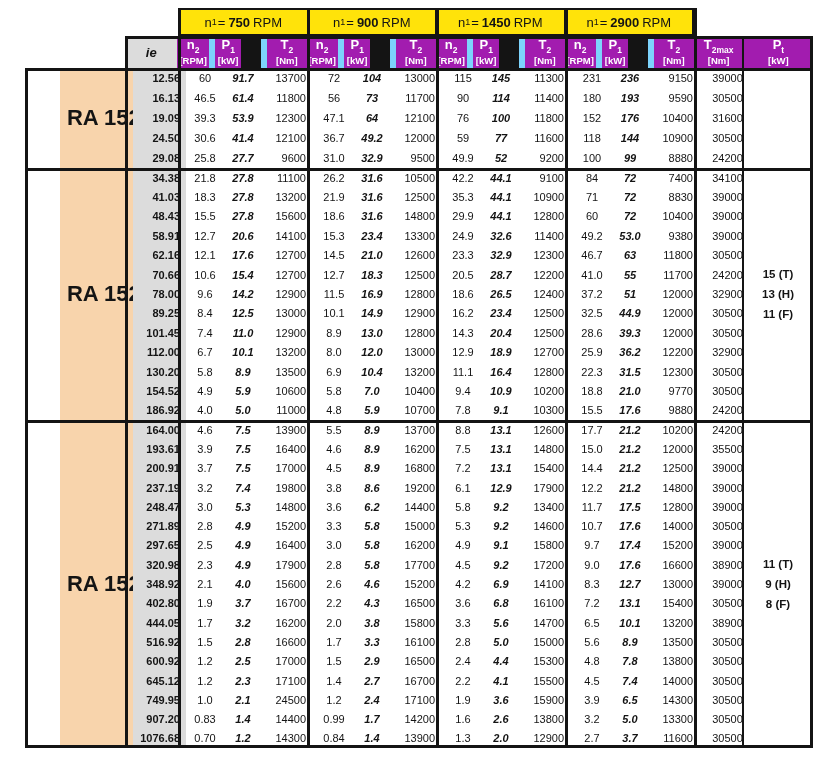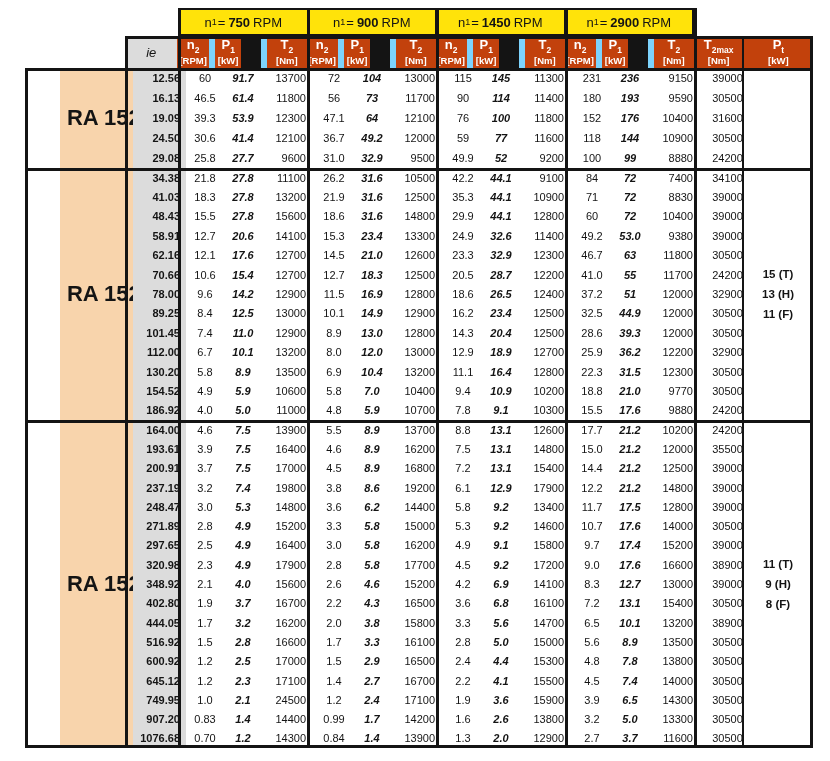--- a/index.html
+++ b/index.html
@@ -12,23 +12,23 @@
          background:#141414;border:2px solid #141414;box-sizing:border-box;gap:2px;}
   .band{flex:1;background:#FFE30A;display:flex;align-items:center;justify-content:center;
         font-size:13px;white-space:nowrap;}
   .band sub{font-size:9px;}
   .bnd-val{font-weight:bold;margin:8px 3px;}
   .bnd-eq{margin-left:1px;}
 
   
   .hrow{position:absolute;left:100px;top:28px;width:688px;height:32px;display:flex;}
   .iehead{width:53px;background:#DCDCDC;display:flex;align-items:center;justify-content:center;
-          font-weight:normal;font-style:italic;font-size:13px;box-sizing:border-box;}
+          font-weight:bold;font-style:italic;font-size:13px;box-sizing:border-box;}
   .hgroup{width:129px;display:flex;background:#141414;}
-  .hcell{background:#c2410c;color:#fff;display:flex;flex-direction:column;align-items:center;
+  .hcell{background:#a21caf;color:#fff;display:flex;flex-direction:column;align-items:center;
          justify-content:center;line-height:1;box-sizing:border-box;}
   .hcell.w38{width:38px;} .hcell.w53{width:53px;margin-left:20px;} .hcell.w51{width:51px;} .hcell.w70{width:70px;}
   .hgroup .hcell + .hcell{border-left:6px solid #7dd3fc;}
   .hc-top{font-size:13px;font-weight:bold;}
   .hc-top sub{font-size:8.5px;}
   .hc-unit{font-size:9.5px;margin-top:2px;font-weight:bold;}
 
   
   .section{position:absolute;left:0;width:788px;}
   .model{position:absolute;left:0;top:0;width:100px;height:100%;background:#F8D4AC;

